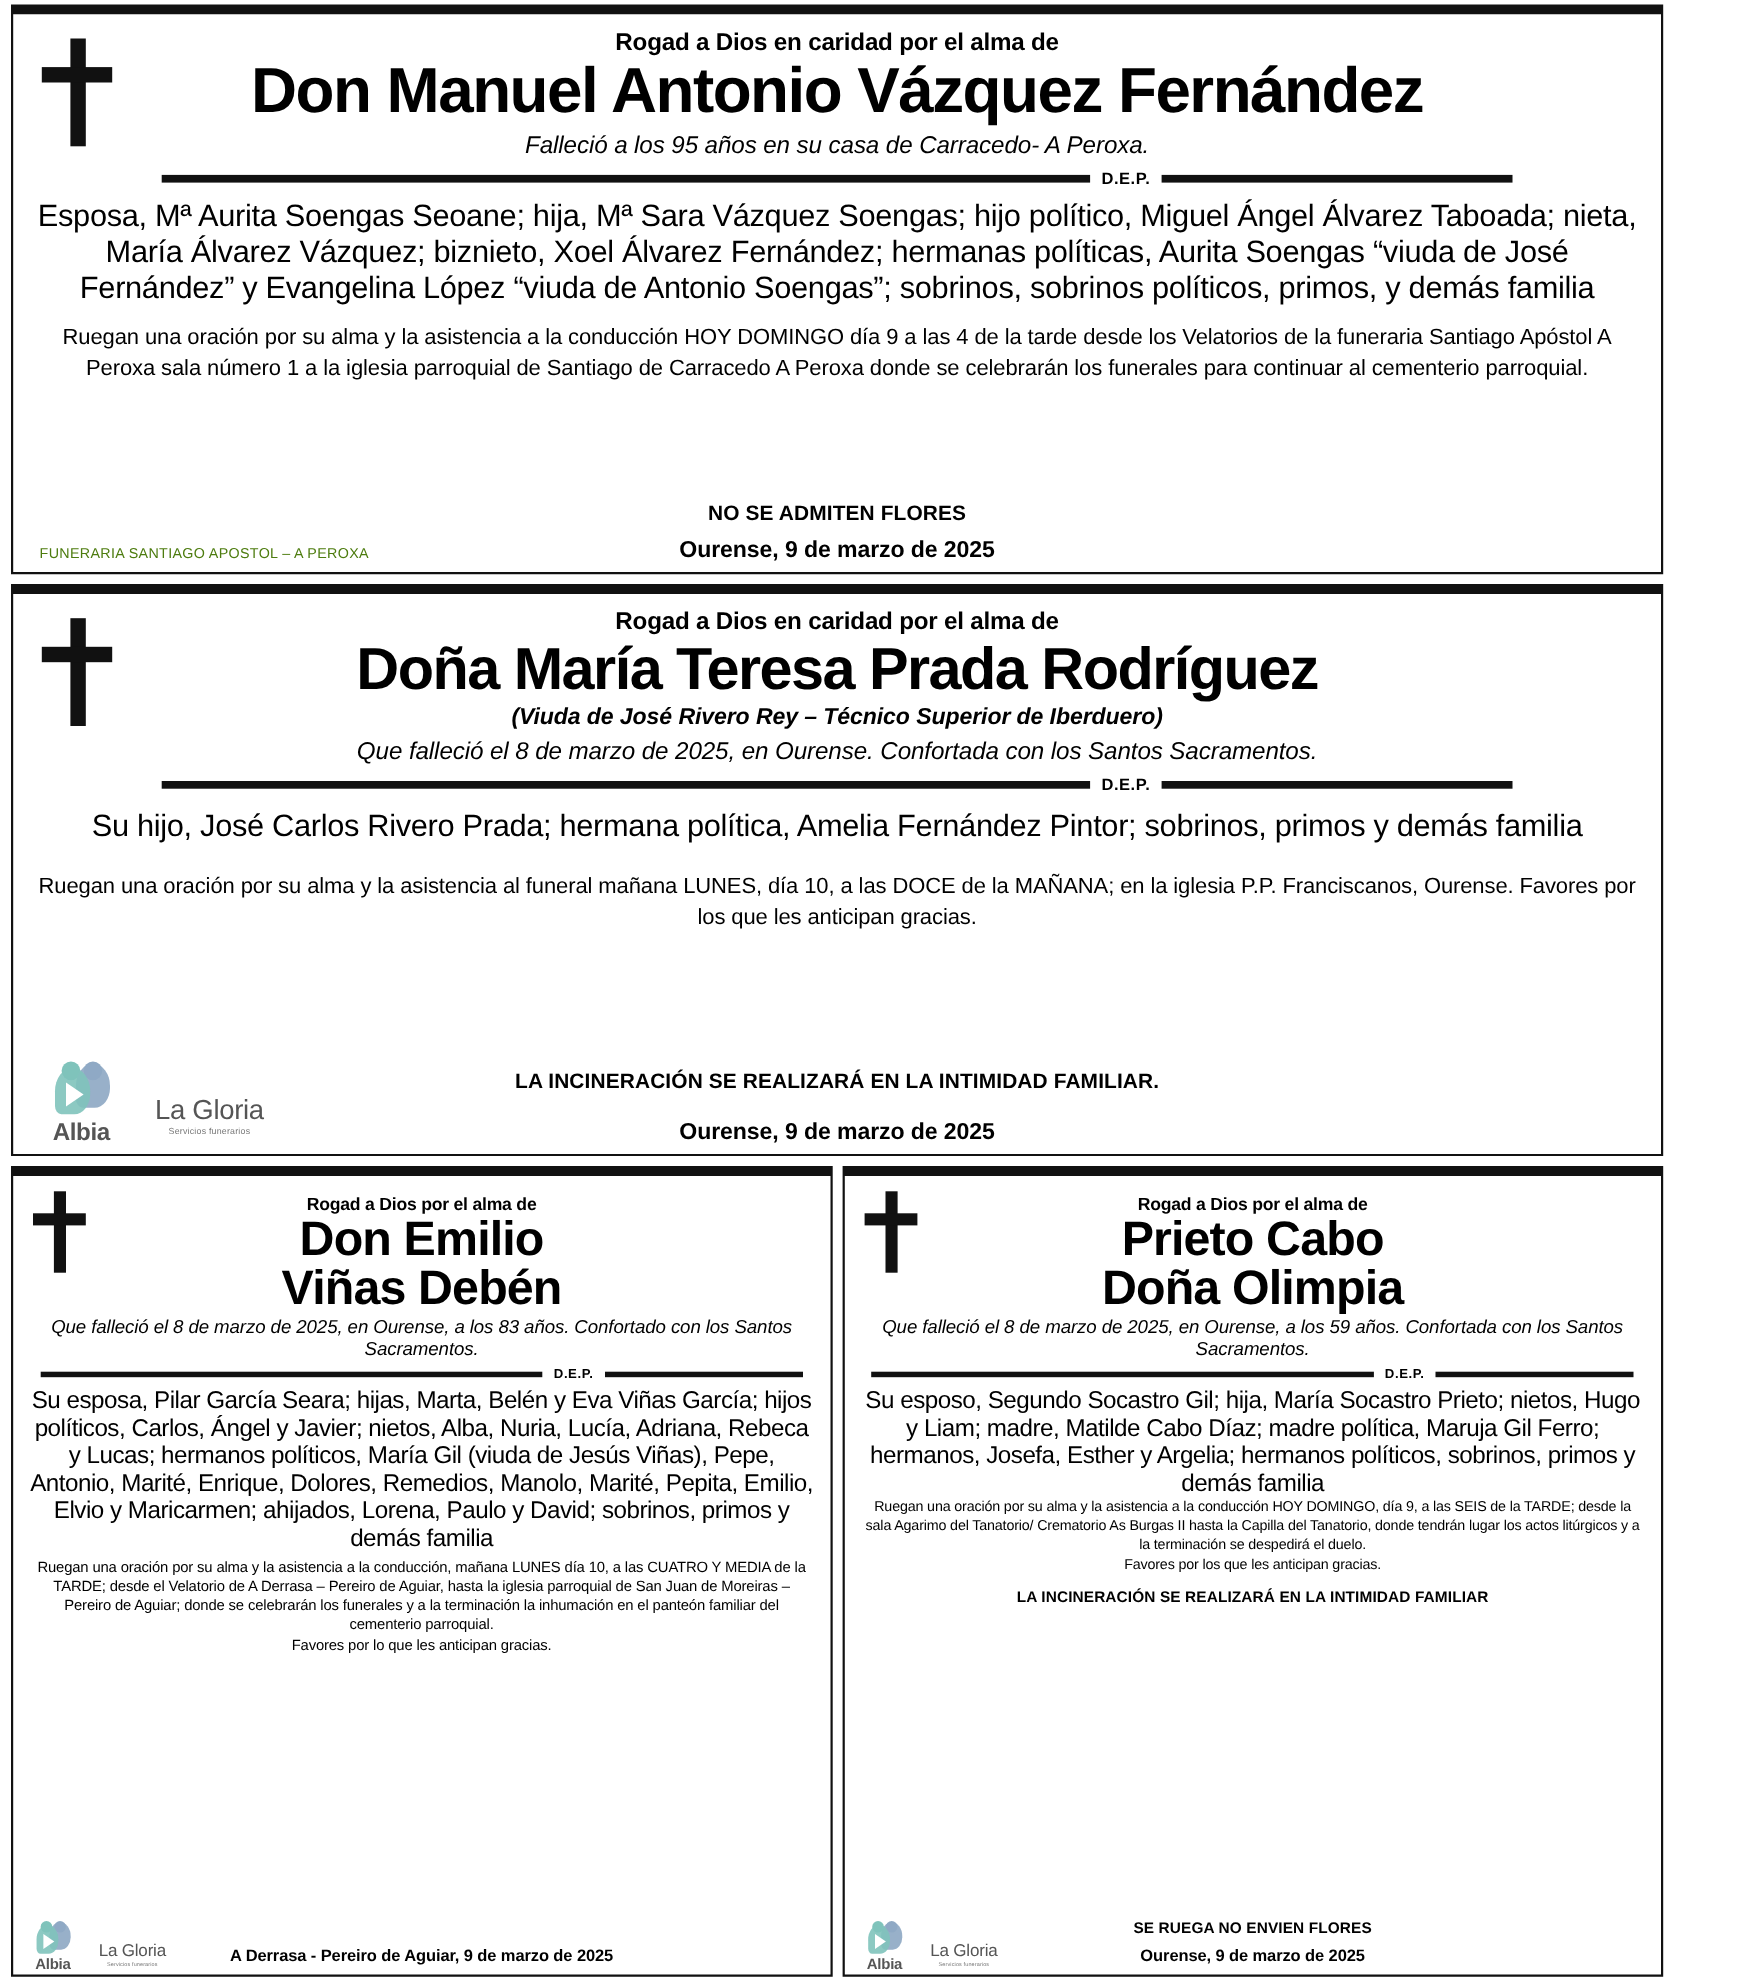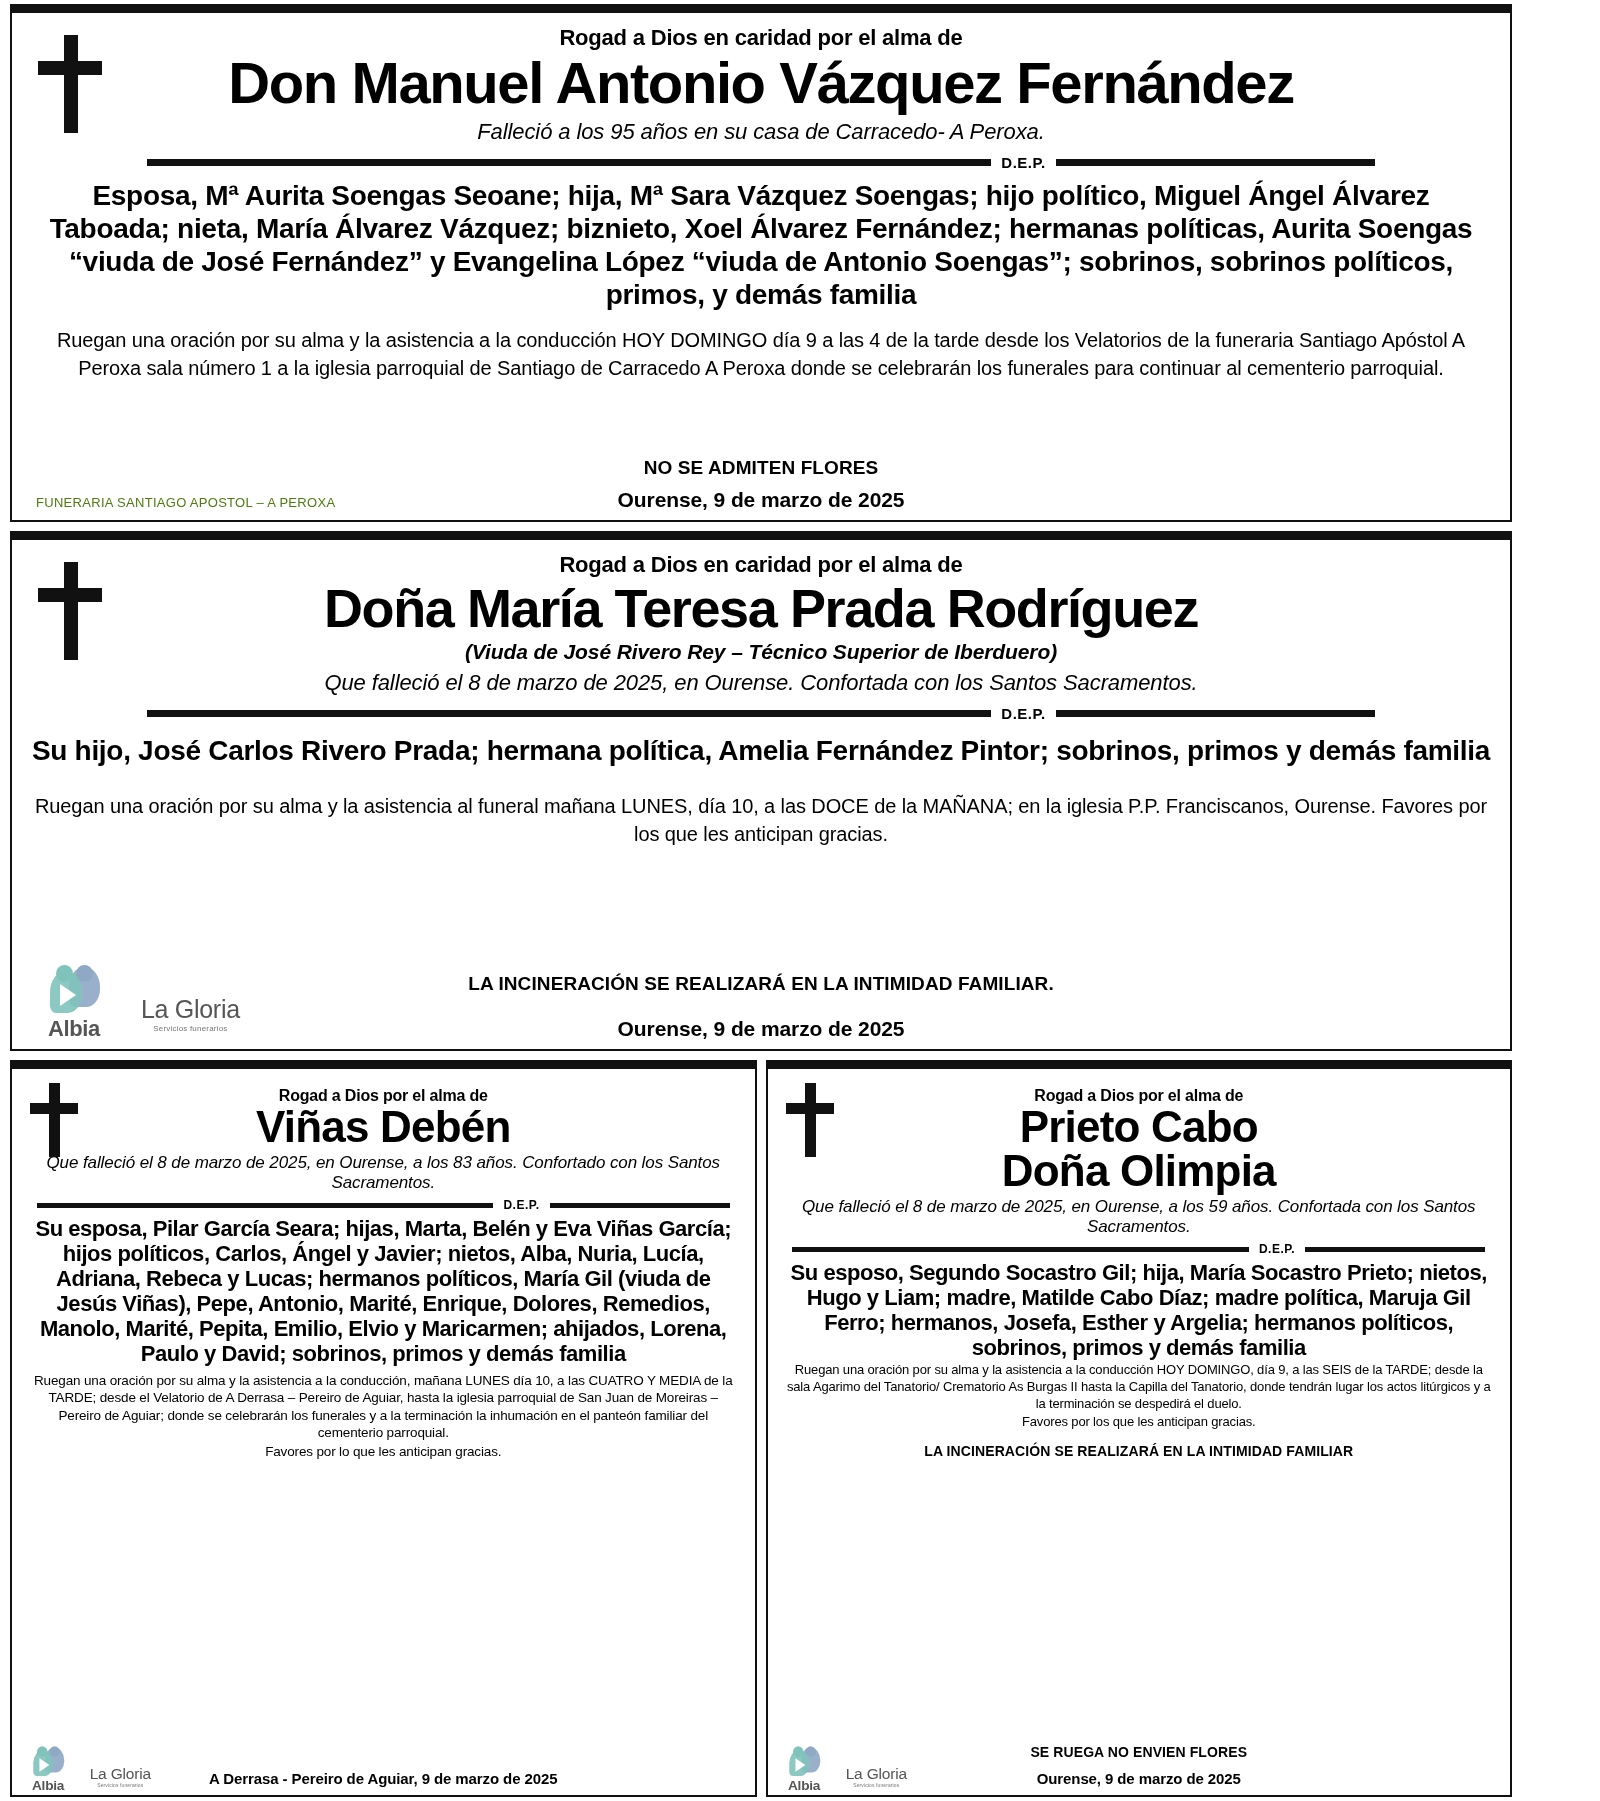--- a/index.html
+++ b/index.html
@@ -106,21 +106,21 @@
   }
   .dep .bar { flex: 1; height: 7px; background: #111; }
   .dep .bar.short { flex: 0 0 26%; }
   .dep .txt { font-size: 15px; font-weight: bold; letter-spacing: 0.5px; }
   .dep-sm { width: 97%; margin-top: 5px; }
   .dep-sm .bar { height: 5px; }
   .dep-sm .txt { font-size: 12px; }
 
   .family {
     text-align: center;
-    font-weight: bold;
+    font-weight: normal;
     font-size: 28px;
     line-height: 1.18;
     margin-top: 8px;
     letter-spacing: -0.3px;
   }
   .family-2 { font-size: 28px; margin-top: 12px; }
   .family-sm {
     font-size: 22px;
     line-height: 1.14;
     margin-top: 4px;
@@ -336,20 +336,21 @@
   </div>
 
   <div class="bottom-row">
 
     <div class="obit obit-3">
       <div class="cross cross-sm">
         <div class="v"></div>
           <div class="h"></div>
       </div>
       <div class="rogad rogad-sm">Rogad a Dios por el alma de</div>
+      <div class="name name-sm">Don Emilio</div>
       <div class="name name-sm">Viñas Debén</div>
       <div class="subtitle subtitle-sm">Que falleció el 8 de marzo de 2025, en Ourense, a los 83 años. Confortado con los Santos Sacramentos.</div>
 
       <div class="dep dep-sm">
         <div class="bar"></div>
         <div class="txt">D.E.P.</div>
         <div class="bar short"></div>
       </div>
 
       <div class="family family-sm">Su esposa, Pilar García Seara; hijas, Marta, Belén y Eva Viñas García; hijos políticos, Carlos, Ángel y Javier; nietos, Alba, Nuria, Lucía, Adriana, Rebeca y Lucas; hermanos políticos, María Gil (viuda de Jesús Viñas), Pepe, Antonio, Marité, Enrique, Dolores, Remedios, Manolo, Marité, Pepita, Emilio, Elvio y Maricarmen; ahijados, Lorena, Paulo y David; sobrinos, primos y demás familia</div>

